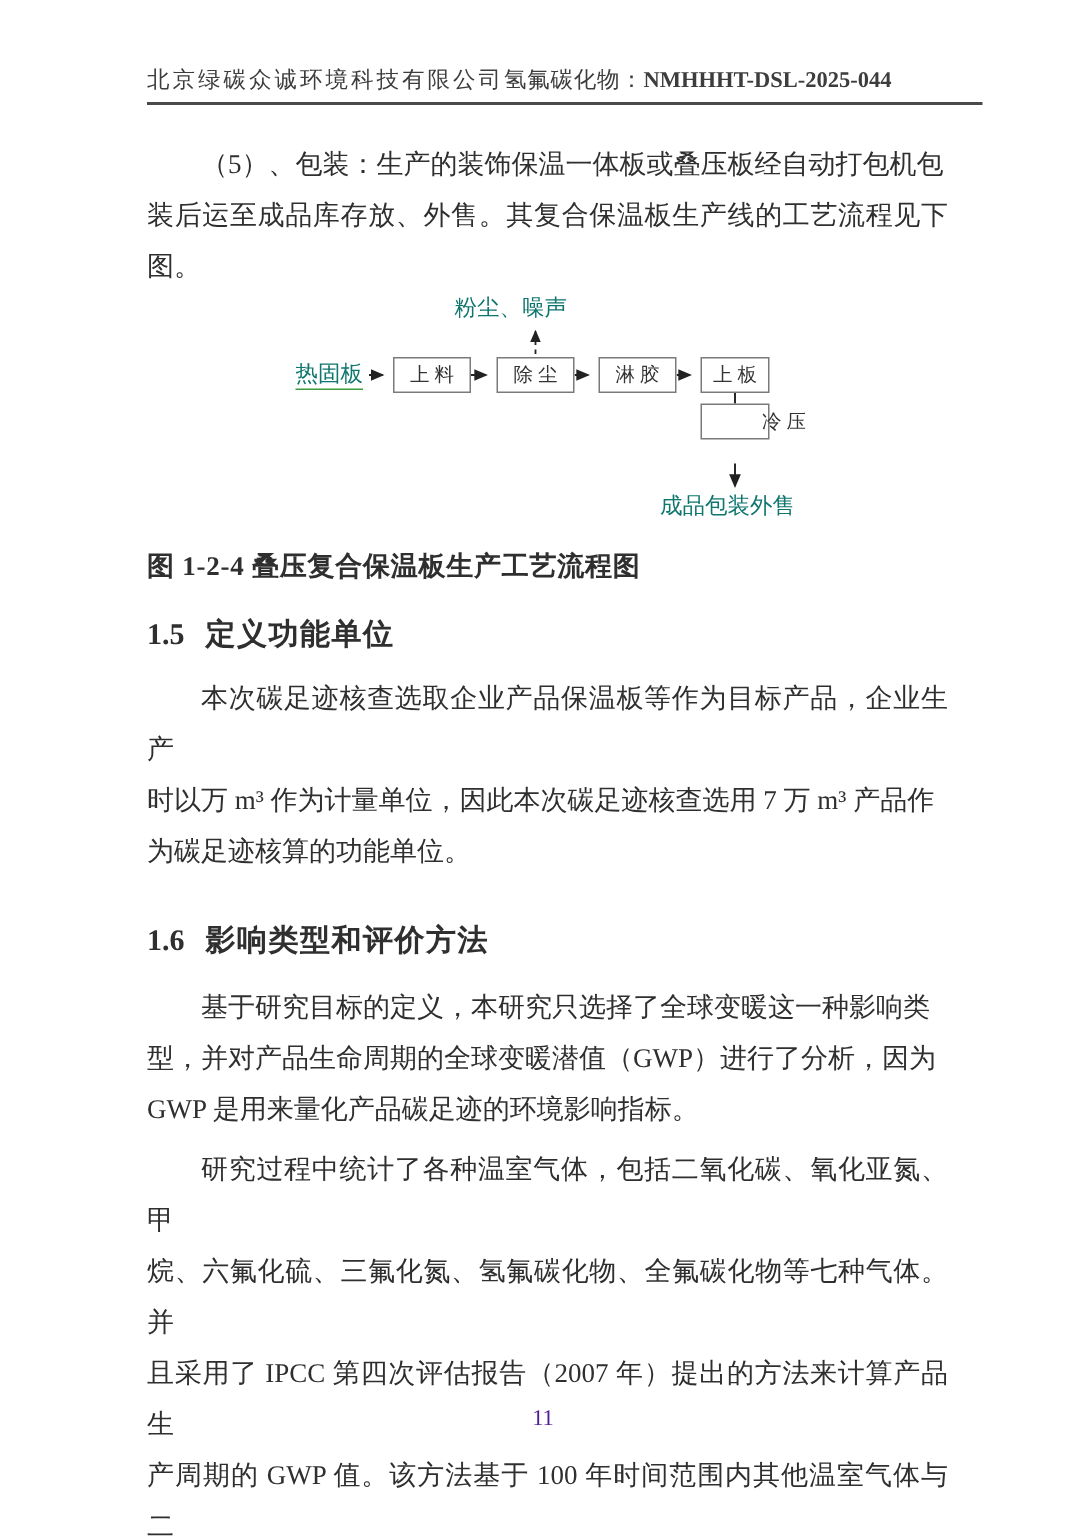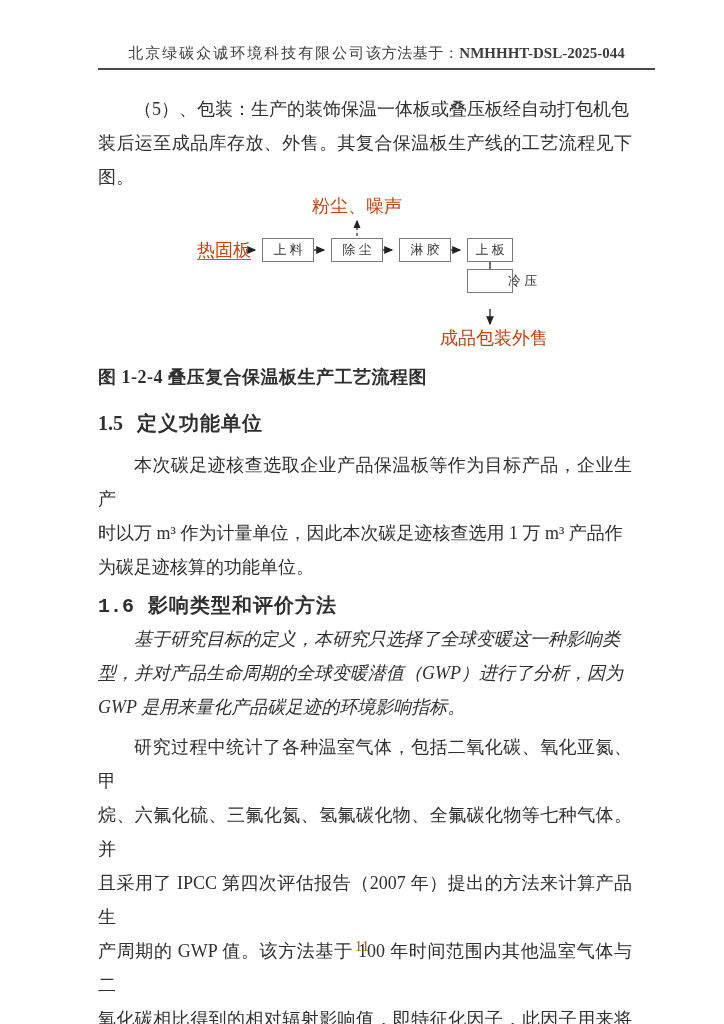--- a/index.html
+++ b/index.html
@@ -8,21 +8,21 @@
     position:relative;
     width:724px; height:1024px;
     background:#ffffff;
     font-family:"Liberation Serif","DejaVu Serif",serif;
     color:#2f2f2f;
     overflow:hidden;
   }
   
   .header {
     position:absolute; left:98px; top:44px; width:557px;
-    display:flex; justify-content:center; align-items:flex-end;
+    display:flex; justify-content:flex-start; align-items:flex-end;
     padding-bottom:5px;
     border-bottom:2px solid #4a4a4a;
     font-size:15px; color:#3d3d3d;
   }
   .header .company { letter-spacing:2px; }
   .header .fileno { letter-spacing:0.5px; }
   .header .fileno b { font-weight:600; letter-spacing:0; }
   
   .content {
     position:absolute; left:98px; top:92px; width:534px;
@@ -34,53 +34,53 @@
   
   .flowchart { position:relative; height:158px; margin-top:2px; }
   .fc-arrows { position:absolute; left:0; top:0; }
   .fc-box {
     position:absolute; height:24px;
     border:1px solid #7a7a7a; background:#fff;
     font-size:13px; line-height:22px; text-align:center;
     color:#333; white-space:nowrap;
   }
   .fc-label {
-    position:absolute; font-size:18px; line-height:16px;
-    color:#c2410c; text-align:center; white-space:nowrap;
+    position:absolute; font-size:15px; line-height:16px;
+    color:#0f766e; text-align:left; white-space:nowrap;
   }
   .fc-input { border-bottom:1px solid #3f9b3f; padding-bottom:1px; }
   
   .figure-caption {
     font-weight:bold; font-size:18px;
     margin-top:6px; letter-spacing:0.5px;
   }
   .section-heading {
     font-weight:bold; font-size:20px; line-height:30px;
     letter-spacing:1px;
   }
   .section-heading .num { margin-right:14px; letter-spacing:0; }
   .h15 { margin-top:14px; }
-  .h16 { margin-top:8px;font-family:Liberation Mono, monospace; }
+  .h16 { margin-top:28px; }
   .p3 { margin-top:10px; }
-  .p4 { margin-top:0;font-style:italic; }
+  .p4 { margin-top:12px; }
   .p5 { margin-top:6px; }
   
   .page-number {
     position:absolute; left:0; right:0; top:938px;
-    text-align:center; font-size:15px; color:#a16207;
+    text-align:center; font-size:15px; color:#4c1d95;
   }
 </style>
 </head>
 <body>
 
 <div class="page">
 
   <div class="header">
     <span class="company">北京绿碳众诚环境科技有限公司</span>
-    <span class="fileno"><span>该方法基于：</span><b>NMHHHT-DSL-2025-044</b></span>
+    <span class="fileno"><span>氢氟碳化物：</span><b>NMHHHT-DSL-2025-044</b></span>
   </div>
 
   <div class="content">
 
     <div class="para indent">（5）、包装：生产的装饰保温一体板或叠压板经自动打包机包
 装后运至成品库存放、外售。其复合保温板生产线的工艺流程见下图。</div>
 
     <div class="flowchart">
       <svg class="fc-arrows" width="540" height="158" viewBox="0 0 540 158">
         <defs>
@@ -106,21 +106,21 @@
       <span class="fc-label" style="left:342px; top:134px; width:100px;">成品包装外售</span>
     </div>
 
     <div class="figure-caption">图 1-2-4 叠压复合保温板生产工艺流程图</div>
 
     <div class="section-heading h15">
       <span class="num">1.5</span><span>定义功能单位</span>
     </div>
 
     <div class="para indent p3">本次碳足迹核查选取企业产品保温板等作为目标产品，企业生产
-时以万 m³ 作为计量单位，因此本次碳足迹核查选用 1 万 m³ 产品作
+时以万 m³ 作为计量单位，因此本次碳足迹核查选用 7 万 m³ 产品作
 为碳足迹核算的功能单位。</div>
 
     <div class="section-heading h16">
       <span class="num">1.6</span><span>影响类型和评价方法</span>
     </div>
 
     <div class="para indent p4">基于研究目标的定义，本研究只选择了全球变暖这一种影响类
 型，并对产品生命周期的全球变暖潜值（GWP）进行了分析，因为
 GWP 是用来量化产品碳足迹的环境影响指标。</div>
     <div class="para indent p5">研究过程中统计了各种温室气体，包括二氧化碳、氧化亚氮、甲

